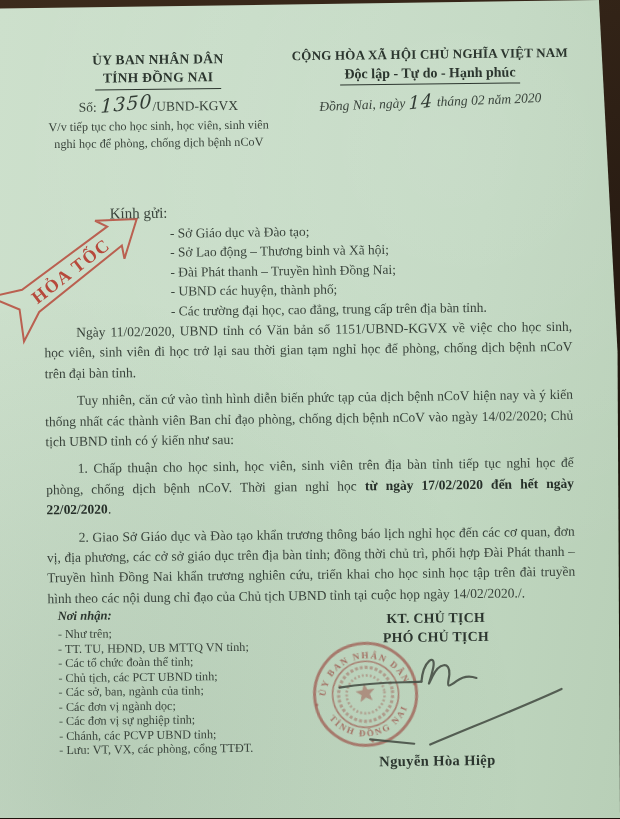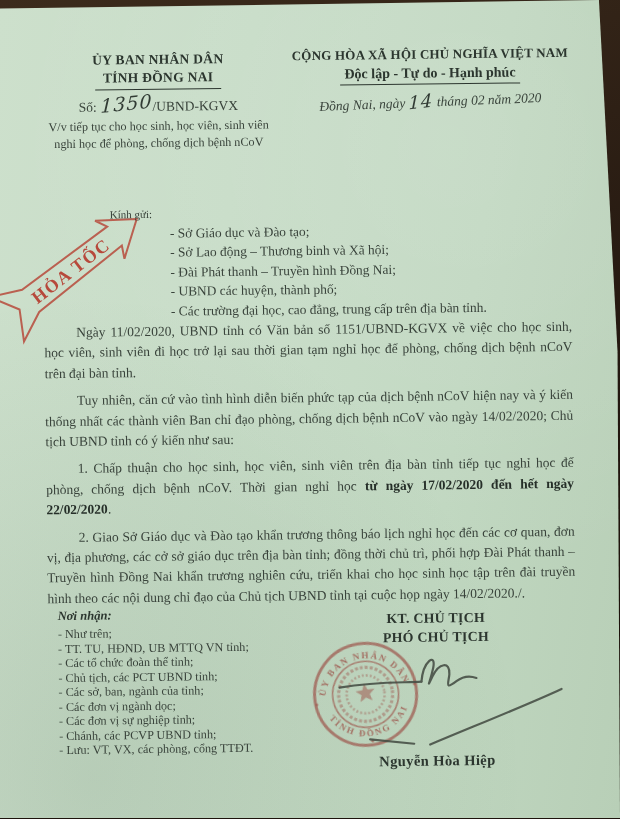--- a/index.html
+++ b/index.html
@@ -31,21 +31,21 @@
     padding:1px 4px 2px;border-bottom:1.3px solid #2c362f;margin-top:2px;}
   .dateline{margin-top:5px;font-size:13.5px;font-style:italic;
     transform:rotate(-1.6deg);}
   .hand-day{font-size:18px;top:1px;}
 
   
   .stamp{position:absolute;left:-14px;top:188px;opacity:.9;}
 
   
   .sec-recipients{position:absolute;left:112px;top:202px;}
-  .salutation{font-size:11px;}
+  .salutation{font-size:15px;}
   ul.recipients{list-style:none;margin:2px 0 0 60px;padding:0;
     font-size:13.4px;line-height:19.4px;}
 
   
   .sec-body{position:absolute;left:45px;top:320px;width:528px;}
   .sec-body p{margin:0 0 7px;font-size:13.5px;line-height:20.4px;
     text-align:justify;text-indent:32px;}
   .sec-body b{color:#262f29;}
 
   

